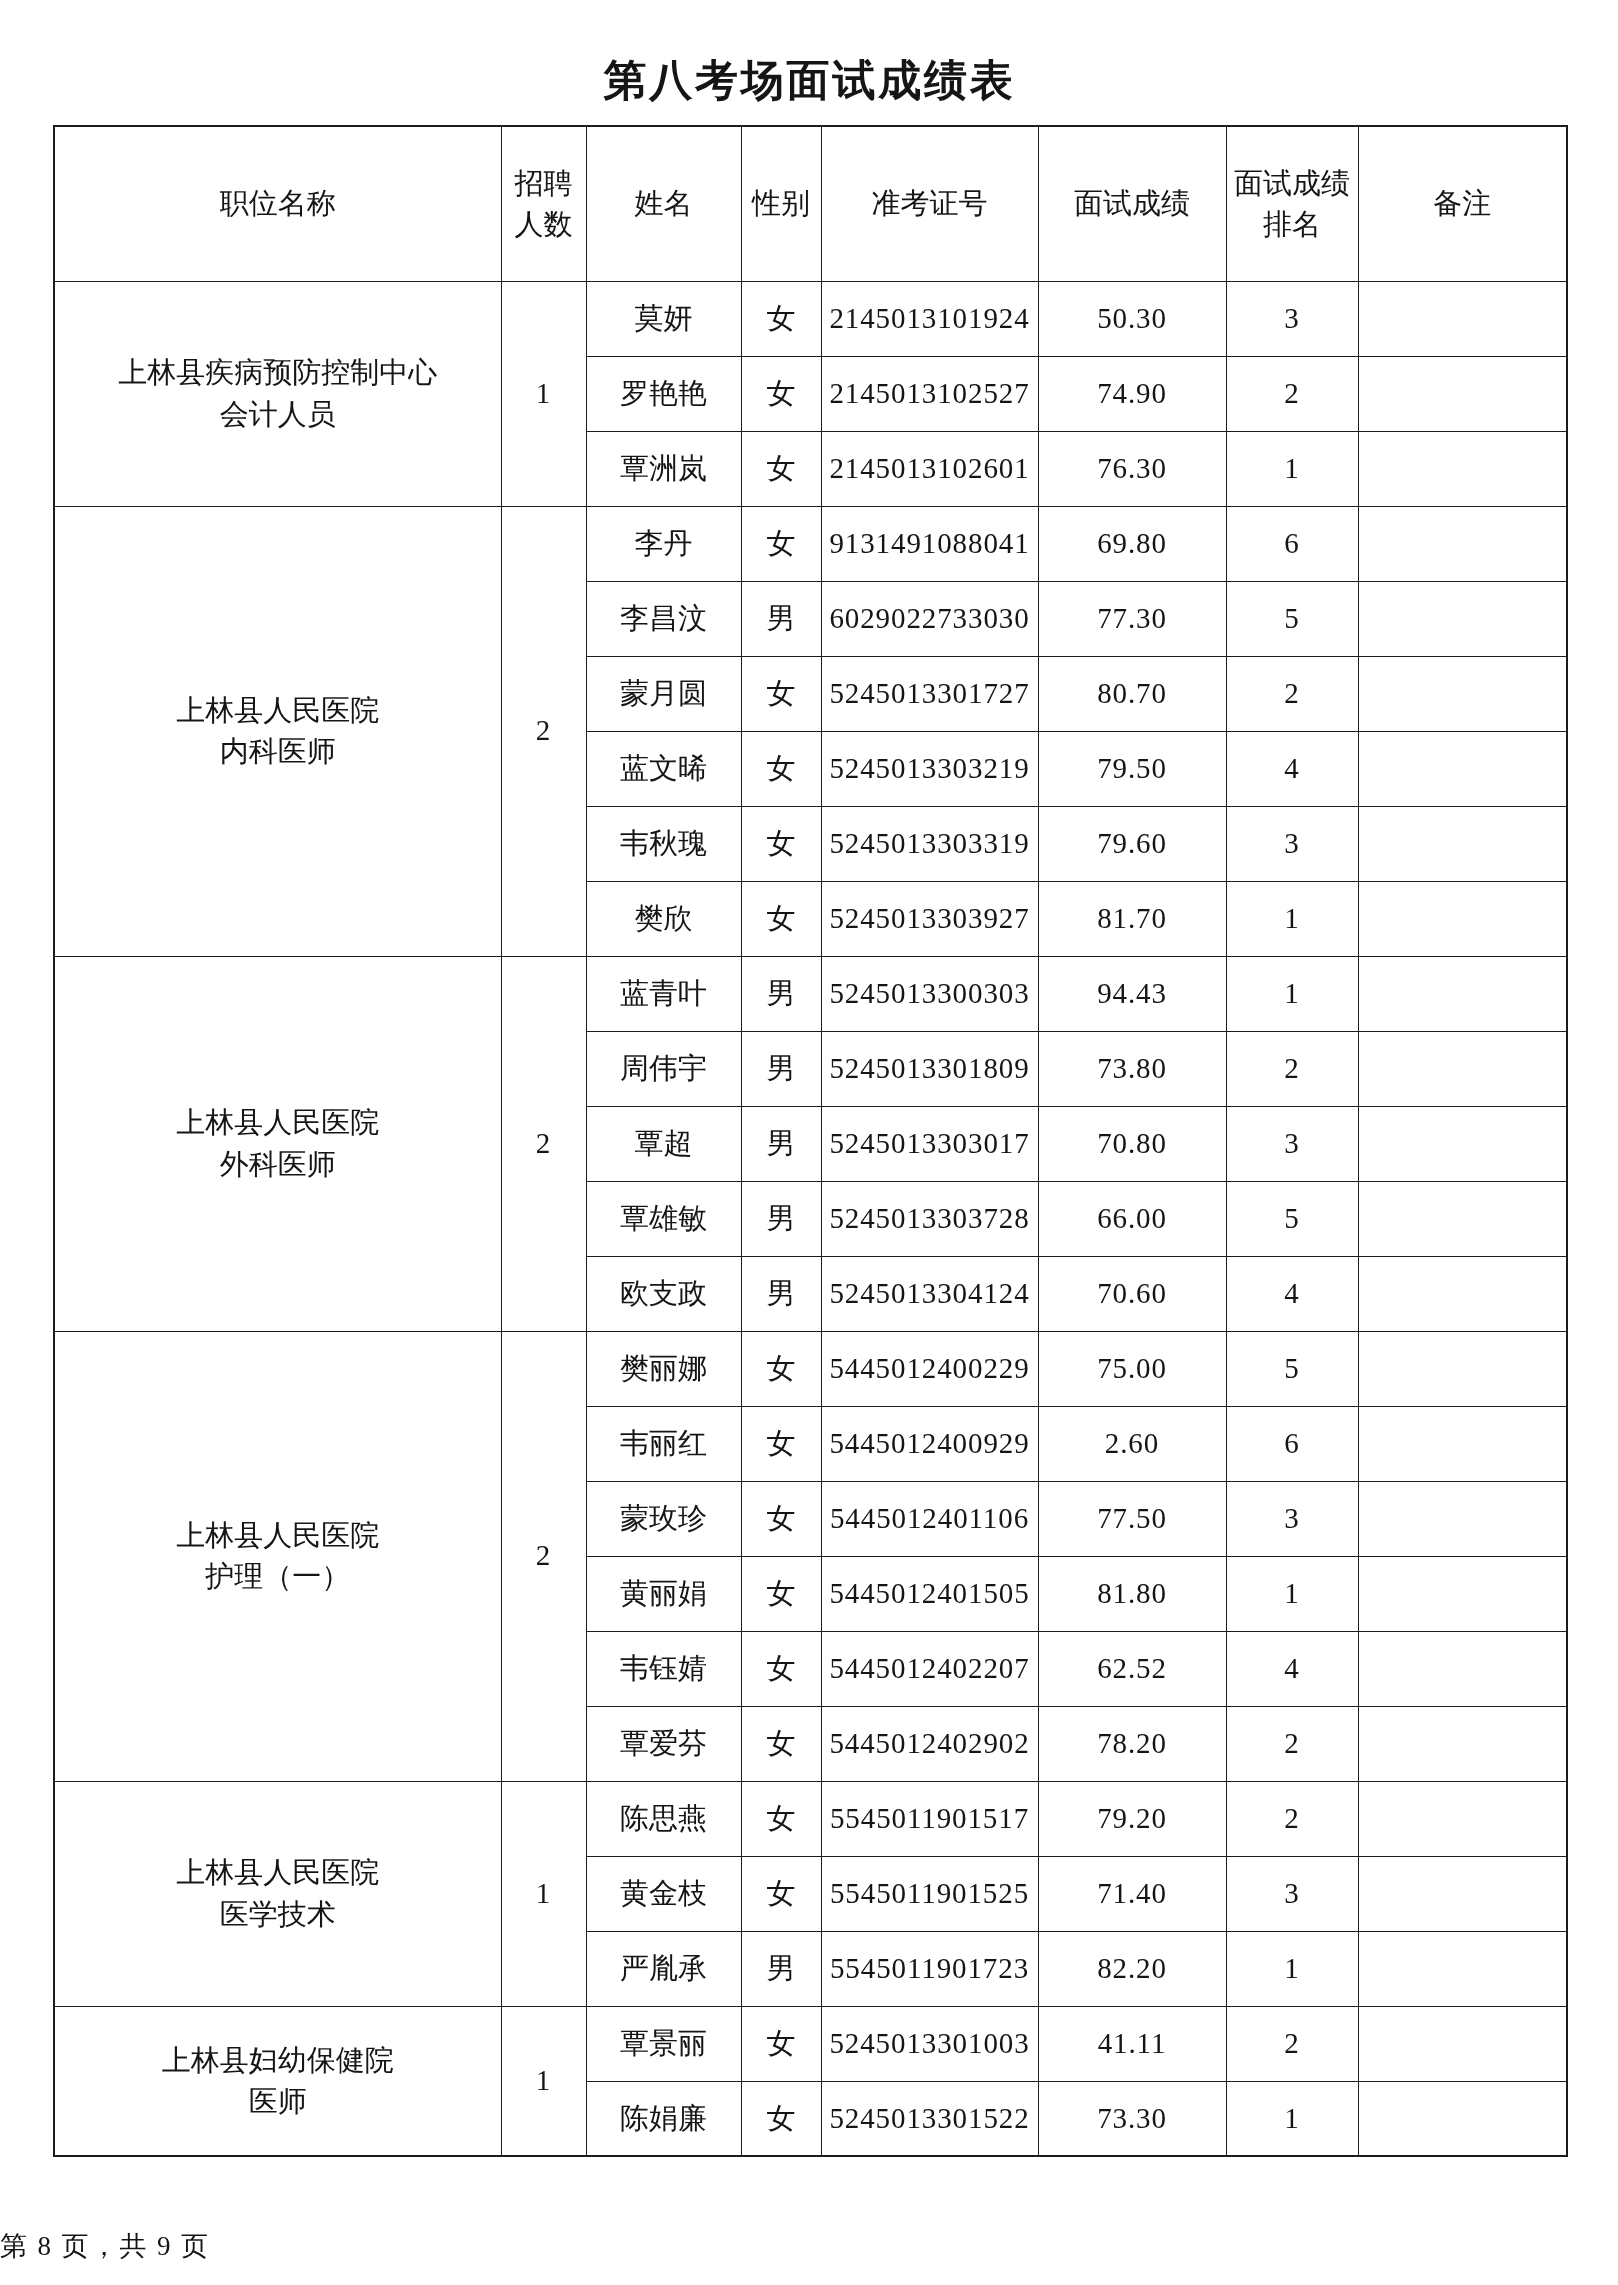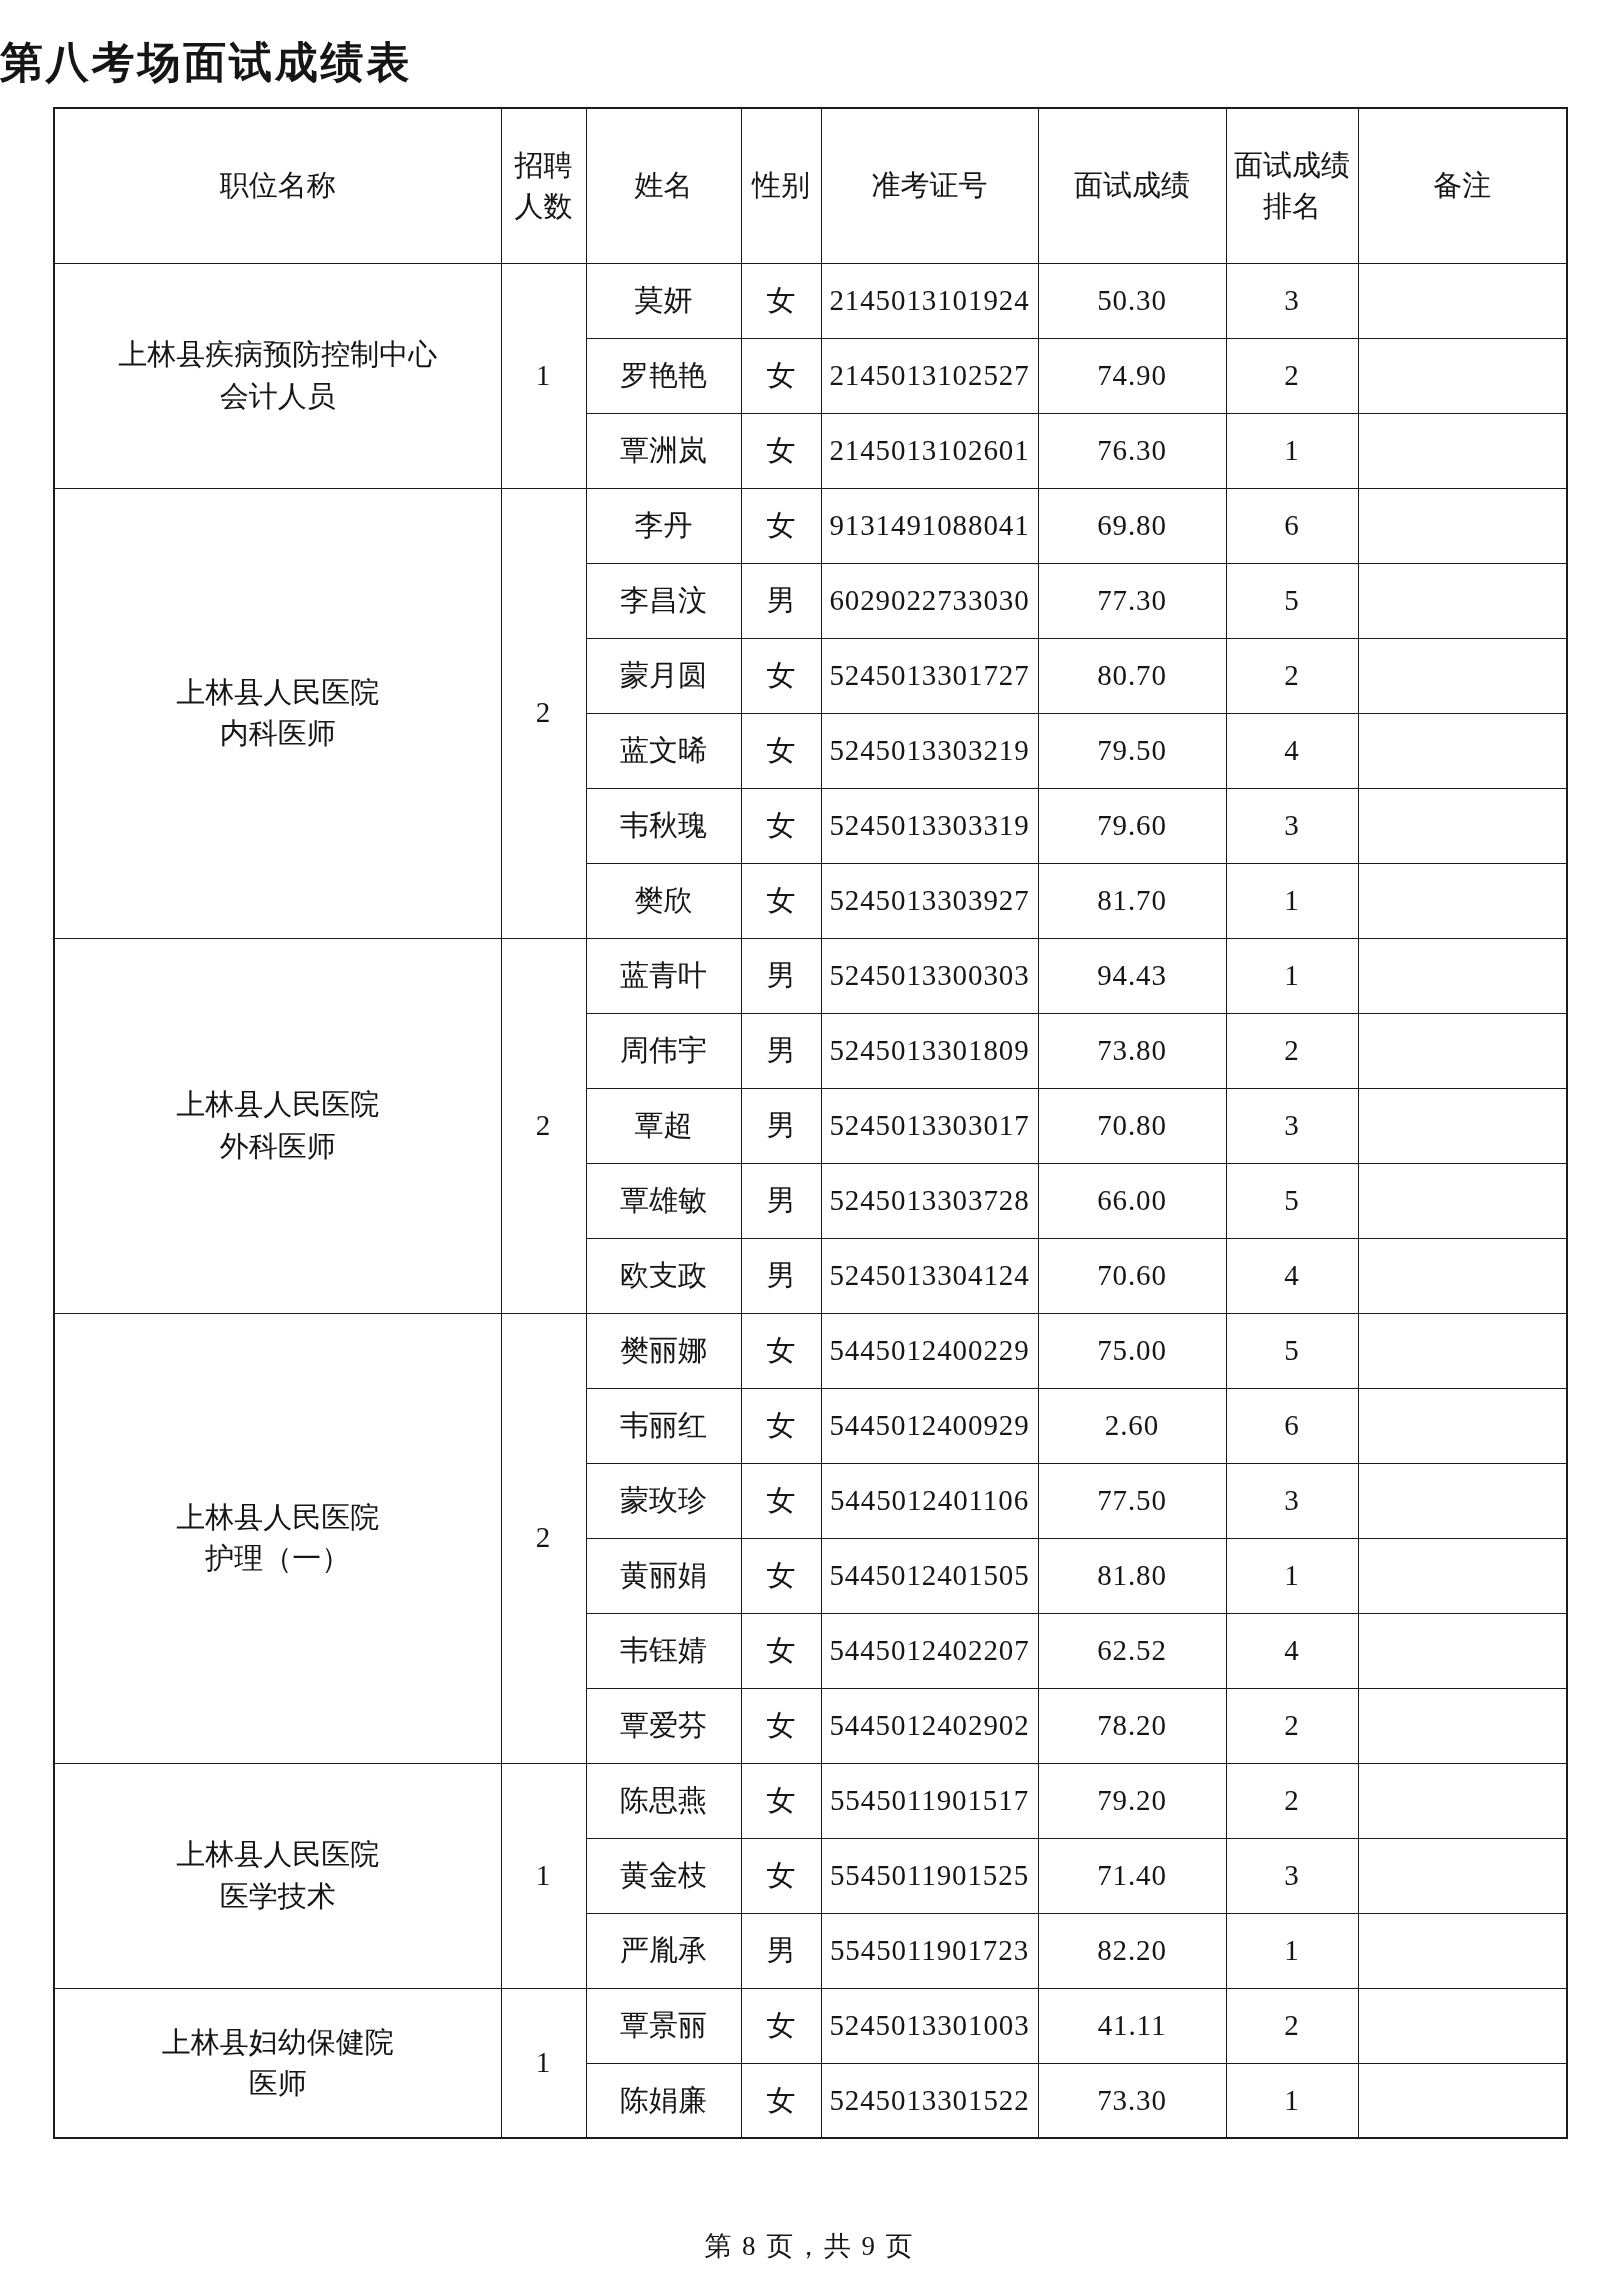--- a/index.html
+++ b/index.html
@@ -11,22 +11,22 @@
     color: #151515;
   }
   .page {
     position: relative;
     width: 1619px;
     height: 2285px;
     background: #ffffff;
     overflow: hidden;
   }
   .page-title {
-    padding-top: 34px;
-    text-align: left;
+    padding-top: 52px;
+    text-align: center;
     font-size: 43px;
     font-weight: bold;
     letter-spacing: 2.8px;
   }
   table.score-table {
     border-collapse: collapse;
     table-layout: fixed;
     width: 1513px;
     margin: 15px 0 0 53px;
     border: 2.8px solid #1c1c1c;
@@ -47,21 +47,21 @@
   .score-table th { font-weight: normal; }
   .c-ticket, .c-score, .c-rank, .c-count {
     font-family: "Liberation Serif", "DejaVu Serif", serif;
     letter-spacing: 0.9px;
   }
   .page-footer {
     position: absolute;
     left: 0;
     bottom: 21px;
     width: 100%;
-    text-align: center;
+    text-align: left;
     font-size: 27px;
     letter-spacing: 1.9px;
   }
 </style>
 </head>
 <body>
 
 <div class="page">
 
   <div class="page-title">第八考场面试成绩表</div>

